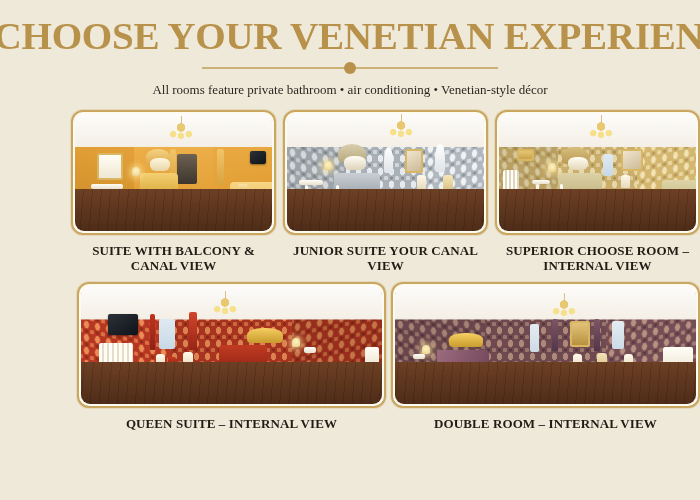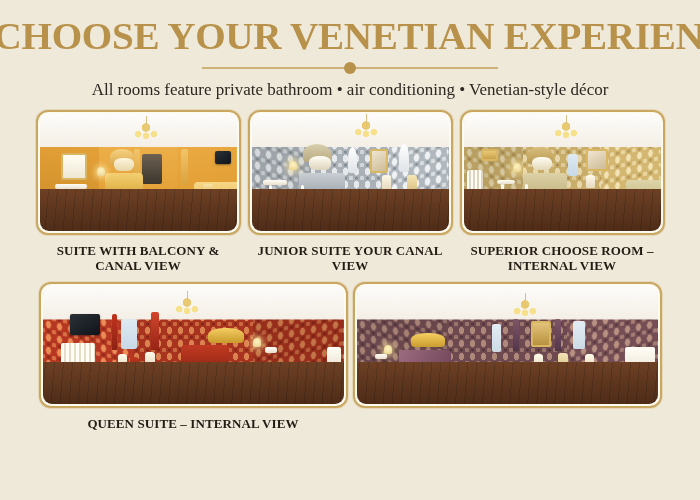--- a/index.html
+++ b/index.html
@@ -61,31 +61,31 @@
     left: 50%;
     margin-left: -6px;
     width: 12px;
     height: 12px;
     border-radius: 50%;
     background: #b8924a;
   }
 
   .subtitle {
     font-family: "Liberation Serif", serif;
-    font-size: 17px;
+    font-size: 13px;
     line-height: 16px;
     color: #2e2620;
     margin: 8px 0 0 0;
     white-space: nowrap;
   }
 
   
   .grid-row {
     display: flex;
-    justify-content: center;
+    justify-content: flex-end;
   }
   .row-top {
     margin-top: 12px;
     gap: 7px;
   }
   .row-bottom {
     margin-top: 9px;
     gap: 5px;
   }
 
@@ -452,17 +452,18 @@
             <div class="window" style="left:72%;top:30%;width:12px;height:28px;background:linear-gradient(#e4ecf2,#ccdbe6);"></div>
 
             <div class="chair" style="left:59%;top:58%;width:9px;height:14px;"></div>
             <div class="chair" style="left:67%;top:57%;width:10px;height:15px;background:linear-gradient(#f3e3b6,#d8c389);"></div>
             <div class="chair" style="left:76%;top:58%;width:9px;height:14px;"></div>
             <div class="furn" style="right:1%;top:52%;width:30px;height:30px;"></div>
             <div class="floor"></div>
           </div>
         </div>
       </div>
+      <div class="caption">DOUBLE ROOM – INTERNAL VIEW</div>
     </div>
 
   </div>
 
 </div>
 
 </body></html>

